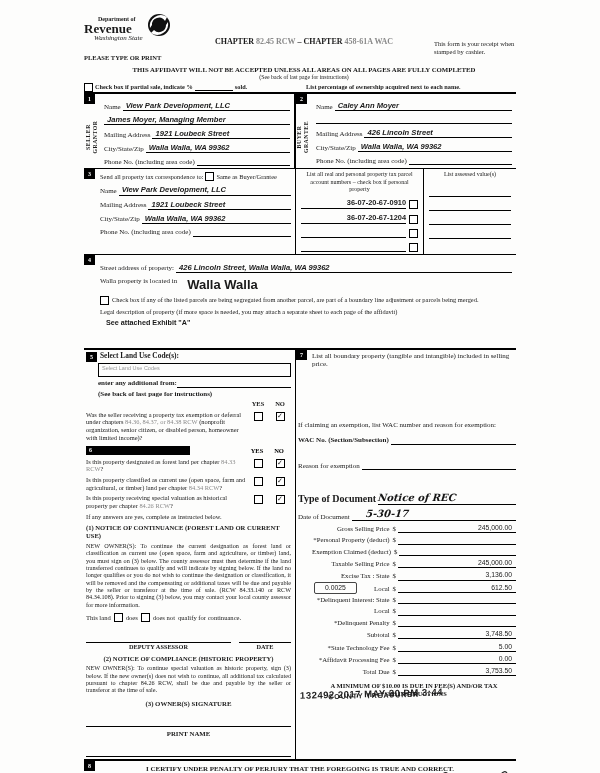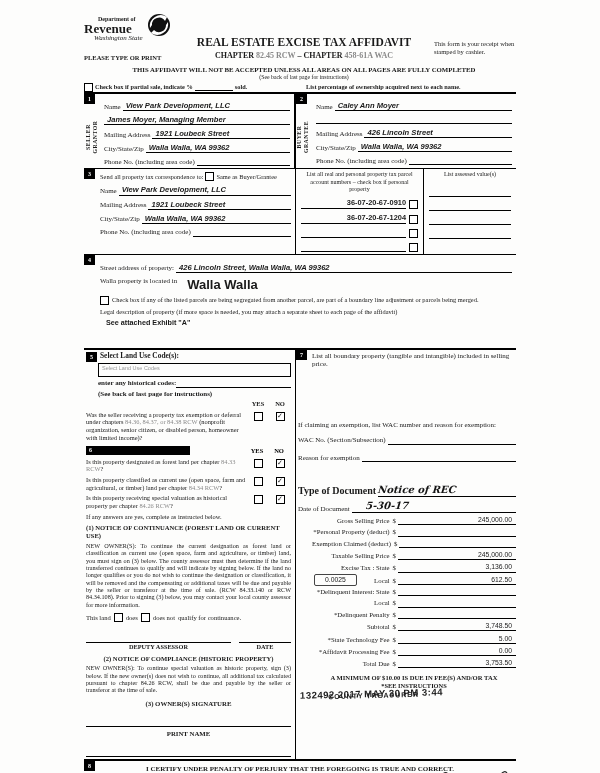--- a/index.html
+++ b/index.html
@@ -92,21 +92,20 @@
       <div class="l2">Revenue</div>
       <div class="l3">Washington State</div>
       <svg width="26" height="26" viewBox="0 0 26 26">
         <circle cx="13" cy="13" r="11" fill="#111"></circle>
         <path d="M6 13 A7 7 0 0 1 19 9 L21 5 A11 11 0 0 0 4 16 Z" fill="#fff"></path>
         <path d="M20 13 A7 7 0 0 1 8 18 L5 21 A11 11 0 0 0 22 10 Z" fill="#fff"></path>
       </svg>
     </div>
     <div class="please">PLEASE TYPE OR PRINT</div>
     <div class="title">
-      <div class="t1">REAL ESTATE EXCISE TAX AFFIDAVIT</div>
       <div class="t2"><span>CHAPTER </span><span class="gray">82.45 RCW</span><span> – CHAPTER </span><span class="gray">458-61A WAC</span></div>
     </div>
     <div class="receipt">This form is your receipt when stamped by cashier.</div>
     <div class="warn">THIS AFFIDAVIT WILL NOT BE ACCEPTED UNLESS ALL AREAS ON ALL PAGES ARE FULLY COMPLETED</div>
     <div class="seeback">(See back of last page for instructions)</div>
   </div>
   <div class="partline">
     <span class="cb"></span>
     <span style="margin-left:2px;">Check box if partial sale, indicate %</span>
     <span style="border-bottom:1px solid #000;width:38px;display:inline-block;height:7px;margin:0 2px;"></span>
@@ -242,21 +241,21 @@
   </div>
 
   <div class="twocol">
     <div class="colL">
       <div style="position:relative;padding-left:14px;">
         <div class="num">5</div>
         <div class="b" style="font-size:7.4px;">Select Land Use Code(s):</div>
       </div>
       <div class="lucbox">Select Land Use Codes</div>
       <div style="display:flex;align-items:flex-end;margin-left:12px;">
-          <span class="b" style="font-size:7px;">enter any historical codes:</span>
+          <span class="b" style="font-size:7px;">enter any additional from:</span>
           <span style="flex:1;border-bottom:1px solid #000;height:8px;"></span>
         </div>
       <div class="b" style="font-size:7px;margin:2px 0 0 12px;">(See back of last page for instructions)</div>
       <div class="yn">
           <span>YES</span>
           <span>NO</span>
         </div>
       <div class="qrow">
         <span class="qtext"><span>Was the seller receiving a property tax exemption or deferral under chapters </span><span class="gray">84.36, 84.37, or 84.38 RCW</span><span> (nonprofit organization, senior citizen, or disabled person, homeowner with limited income)?</span></span>
         <span class="qbox"><span class="cb"></span></span>
@@ -309,21 +308,21 @@
       <div class="sigline" style="margin-top:8px;"></div>
       <div class="b ctr" style="font-size:6.8px;margin-top:3px;">PRINT NAME</div>
       <div class="sigline" style="margin-top:8px;"></div>
     </div>
 
     <div class="colR">
       <div class="num">7</div>
       <div style="font-size:7px;padding-right:6px;">List all  boundary property (tangible and intangible) included in selling price.</div>
       <div style="height:52px;"></div>
       <div style="font-size:7px;margin-left:-14px;">If claiming an exemption, list WAC number and reason for exemption:</div>
-      <div style="display:flex;align-items:center;margin:7px 0 8px -14px;">
+      <div style="display:flex;align-items:center;margin:7px 0 16px -14px;font-weight:bold;">
           <span style="font-size:7px;white-space:nowrap;">WAC No. (Section/Subsection)</span>
           <span style="flex:1;border-bottom:1px solid #000;height:8px;margin-left:2px;"></span>
         </div>
       <div style="display:flex;align-items:flex-end;margin:6px 0 0 -14px;">
           <span style="font-size:7px;white-space:nowrap;">Reason for exemption</span>
           <span style="flex:1;border-bottom:1px solid #000;height:8px;margin-left:2px;"></span>
         </div>
       <div style="display:flex;align-items:flex-end;margin:22px 0 0 -14px;">
           <span style="font-size:10px;white-space:nowrap;font-weight:bold;">Type of Document</span>
           <span style="flex:1;border-bottom:1px solid #000;margin-left:2px;"><span class="hand">Notice of REC</span></span>

